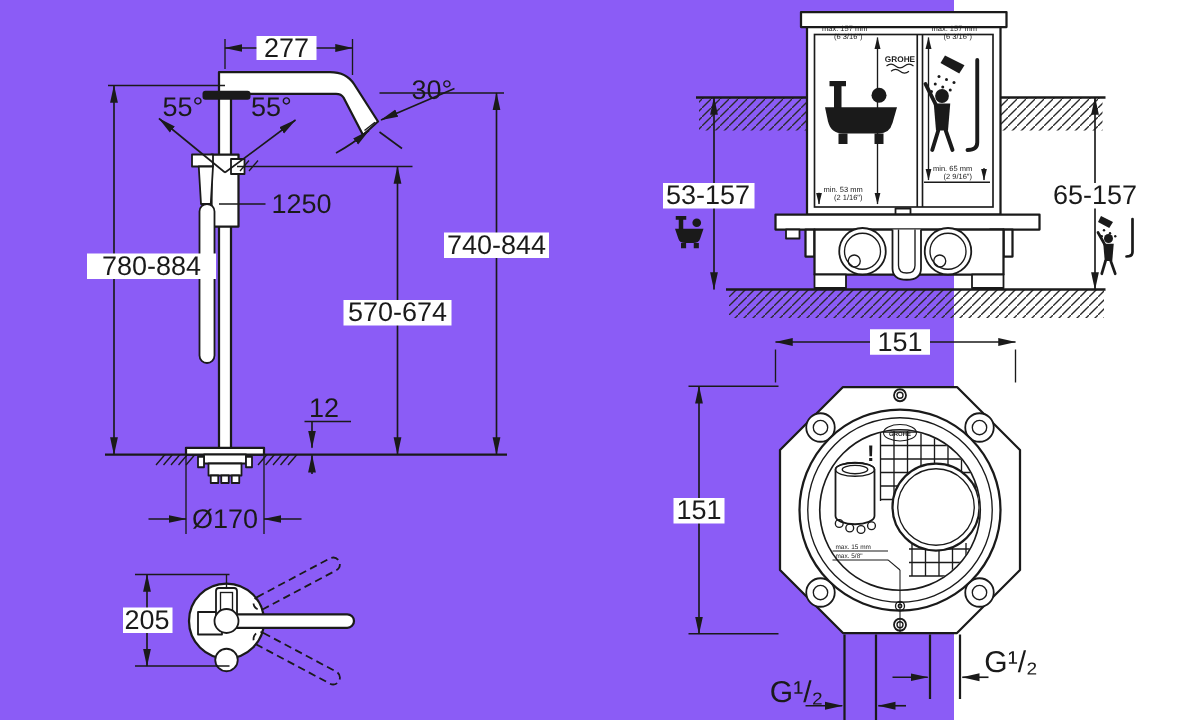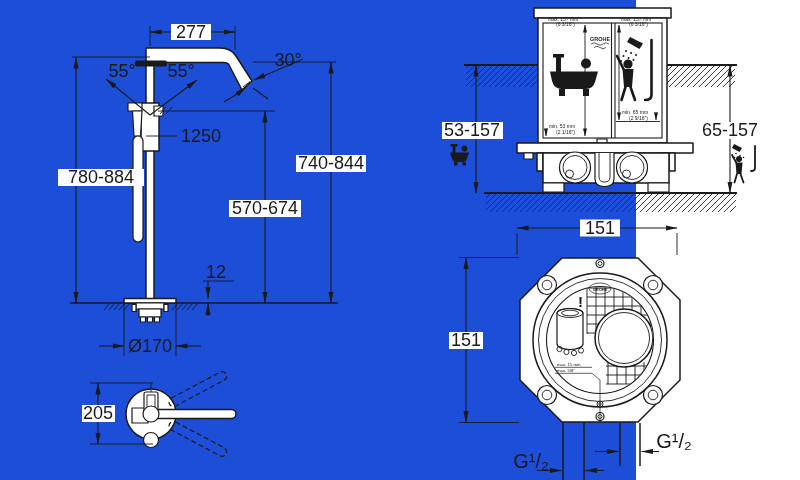--- a/index.html
+++ b/index.html
@@ -1,16 +1,16 @@
 <!DOCTYPE html>
 <html><head>
 <meta charset="utf-8">
 <style>
   html,body{margin:0;padding:0;background:#fff;width:800px;height:480px;overflow:hidden;}
-  #stage{position:relative;width:636px;height:480px;background:#1d4ed8;}
+  #stage{position:relative;width:636px;height:480px;background:#8b5cf6;}
   svg{position:absolute;left:0;top:0;}
   .o{fill:#fff;stroke:#1a1a1a;stroke-width:1.5;stroke-linejoin:round;}
   .o12{fill:#fff;stroke:#1a1a1a;stroke-width:1.2;stroke-linejoin:round;}
   .ln{fill:none;stroke:#1a1a1a;stroke-width:1.5;}
   .ln2{fill:none;stroke:#1a1a1a;stroke-width:1.8;}
   .d{fill:none;stroke:#1a1a1a;stroke-width:1.1;}
   .th{fill:none;stroke:#1a1a1a;stroke-width:0.9;}
   .vt{fill:none;stroke:#1a1a1a;stroke-width:0.7;}
   .dash{fill:none;stroke:#1a1a1a;stroke-width:1.2;stroke-dasharray:5 3;}
   .blk{fill:#1a1a1a;stroke:none;}

